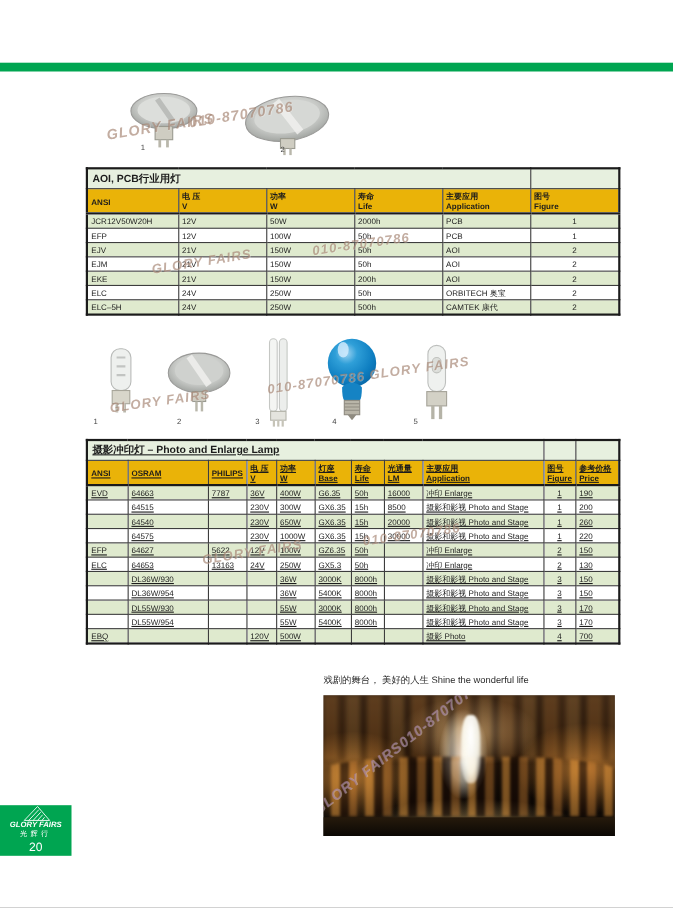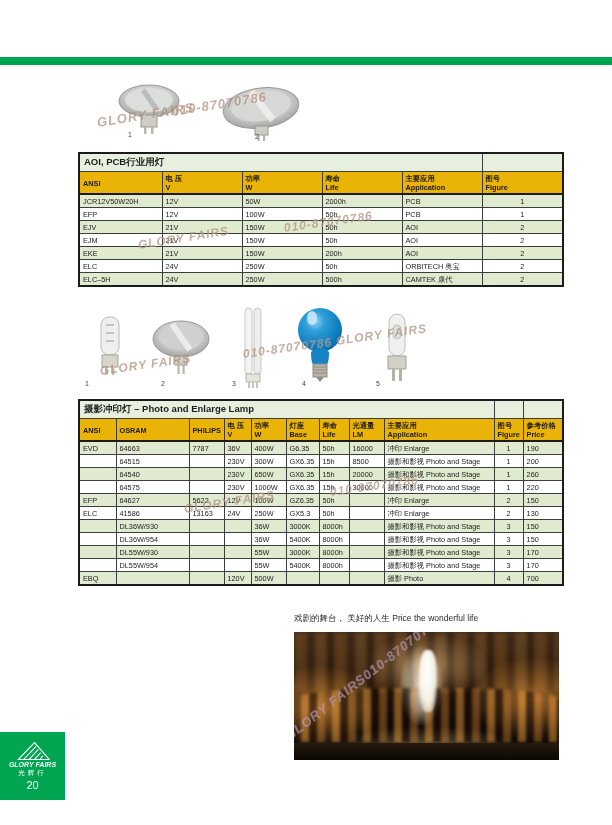--- a/index.html
+++ b/index.html
@@ -21,21 +21,21 @@
   tr.title-row th{background:#e7f0df;font-size:9.5px;font-weight:bold;text-align:left;
                   padding:2px 0 2px 4px;height:13px;}
   tr.col-row th{background:#eab308;font-size:7.3px;font-weight:bold;text-align:left;
                 vertical-align:top;padding:2px 0 1px 3px;line-height:9px;
                 border-bottom:2px solid #1b1b1b;}
   tr.col-row th.mid{vertical-align:middle;}
   table.cat td{font-size:7.3px;height:12px;line-height:11px;padding:0 0 0 3px;}
   table.cat tbody tr:nth-child(odd){background:#dfeace;}
   table.cat td.ctr{text-align:center;padding:0;}
   #table1{left:78px;top:152px;width:484px;}
-  #table2{left:78px;top:399px;width:484px;}
+  #table2{left:78px;top:399px;width:484px;text-decoration:underline;}
 
   
   .wm{position:absolute;font-weight:bold;font-style:italic;white-space:nowrap;
       color:rgba(158,122,104,0.62);letter-spacing:1px;transform-origin:left center;
       text-shadow:0.5px 0.5px 0 rgba(255,255,255,0.35);pointer-events:none;}
 
   
   .photo-caption{position:absolute;left:294px;top:613px;font-size:8.5px;color:#2a2a2a;}
   .stage-photo{position:absolute;left:294px;top:632px;width:265px;height:128px;overflow:hidden;
     background:
@@ -54,21 +54,21 @@
       rgba(25,12,5,0.75) 15px 23px, rgba(198,125,50,0.55) 23px 31px);
     filter:blur(1.5px);border-radius:40% 40% 0 0/12px 12px 0 0;}
   .stage-photo .floor{position:absolute;left:0;bottom:0;width:100%;height:13%;
     background:linear-gradient(180deg,#261a0c,#0b0804);}
   .stage-photo .deity{position:absolute;left:47%;top:14%;width:18px;height:62px;
     background:radial-gradient(ellipse at 50% 30%, #ffffff 0%, rgba(255,255,245,0.85) 55%, rgba(255,255,240,0) 100%);
     filter:blur(1px);border-radius:40%;}
   .stage-photo .wm{color:rgba(150,112,150,0.55);}
 
   
-  .logo-box{position:absolute;left:0;top:732px;width:65px;height:68px;background:#00a551;
+  .logo-box{position:absolute;left:0;top:732px;width:65px;height:46px;background:#00a551;
     display:flex;flex-direction:column;align-items:center;justify-content:center;color:#fff;}
   .logo-brand{font-size:7px;font-weight:bold;font-style:italic;letter-spacing:0px;line-height:8px;}
   .logo-zh{font-size:6.5px;letter-spacing:3px;line-height:8px;}
   .logo-page{font-size:11px;line-height:13px;margin-top:2px;}
 </style>
 </head>
 <body>
 
 <div id="page">
 
@@ -382,21 +382,21 @@
           <td>100W</td>
           <td>GZ6.35</td>
           <td>50h</td>
           <td></td>
           <td>冲印  Enlarge</td>
           <td class="ctr">2</td>
           <td>150</td>
         </tr>
         <tr>
           <td>ELC</td>
-          <td>41586</td>
+          <td>64653</td>
           <td>13163</td>
           <td>24V</td>
           <td>250W</td>
           <td>GX5.3</td>
           <td>50h</td>
           <td></td>
           <td>冲印  Enlarge</td>
           <td class="ctr">2</td>
           <td>130</td>
         </tr>
@@ -461,21 +461,21 @@
           <td></td>
           <td></td>
           <td></td>
           <td>摄影 Photo</td>
           <td class="ctr">4</td>
           <td>700</td>
         </tr>
       </tbody>
     </table>
 
-  <div class="photo-caption">戏剧的舞台， 美好的人生  Price the  wonderful life</div>
+  <div class="photo-caption">戏剧的舞台， 美好的人生  Shine the  wonderful life</div>
   <div class="stage-photo">
     <div class="ruins"></div>
     <div class="crowd"></div>
     <div class="floor"></div>
     <div class="deity"></div>
     <div class="wm" style="left:-8px;top:98px;font-size:13px;transform:rotate(-38deg);">GLORY FAIRS010-87070786</div>
   </div>
 
   <div class="wm" style="left:97px;top:115px;font-size:13px;transform:rotate(-9deg);">GLORY FAIRS</div>
   <div class="wm" style="left:172px;top:104px;font-size:13px;transform:rotate(-9deg);">010-87070786</div>

